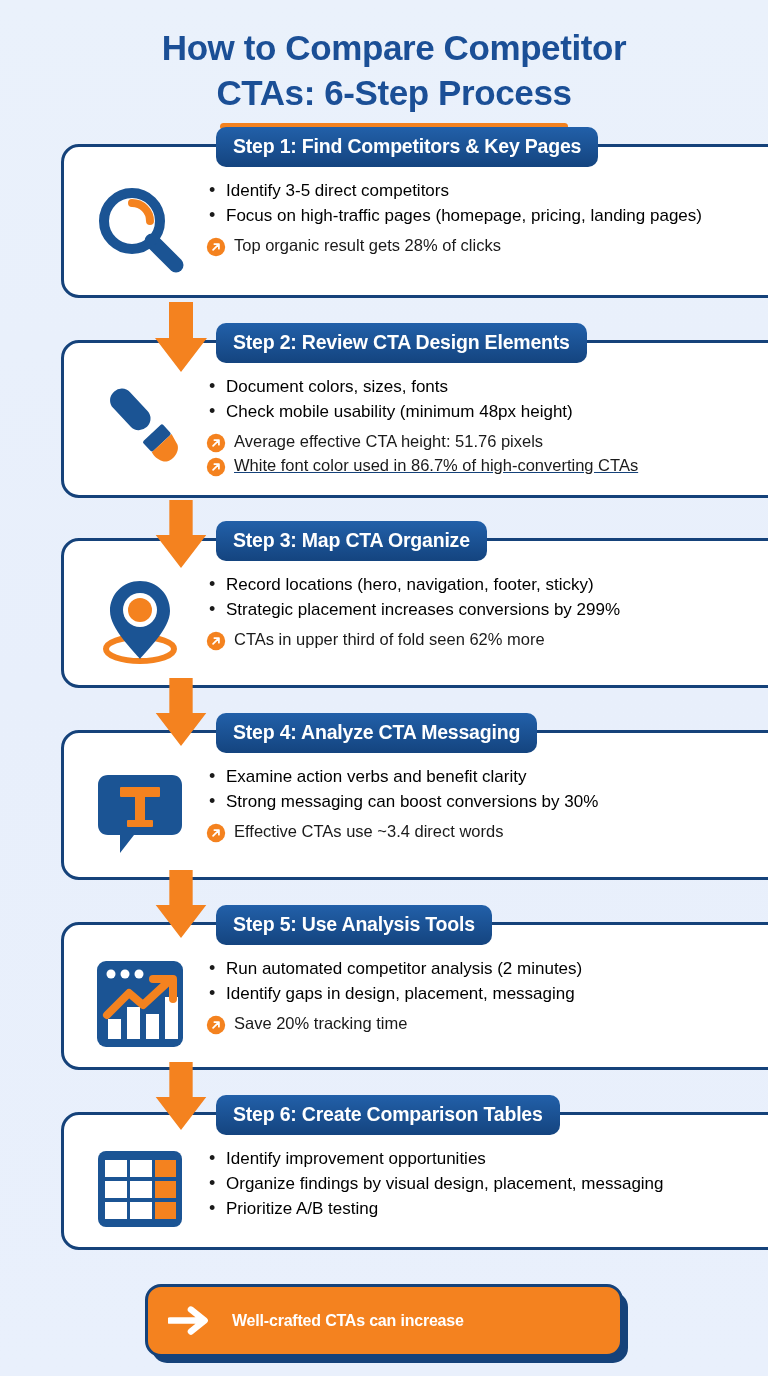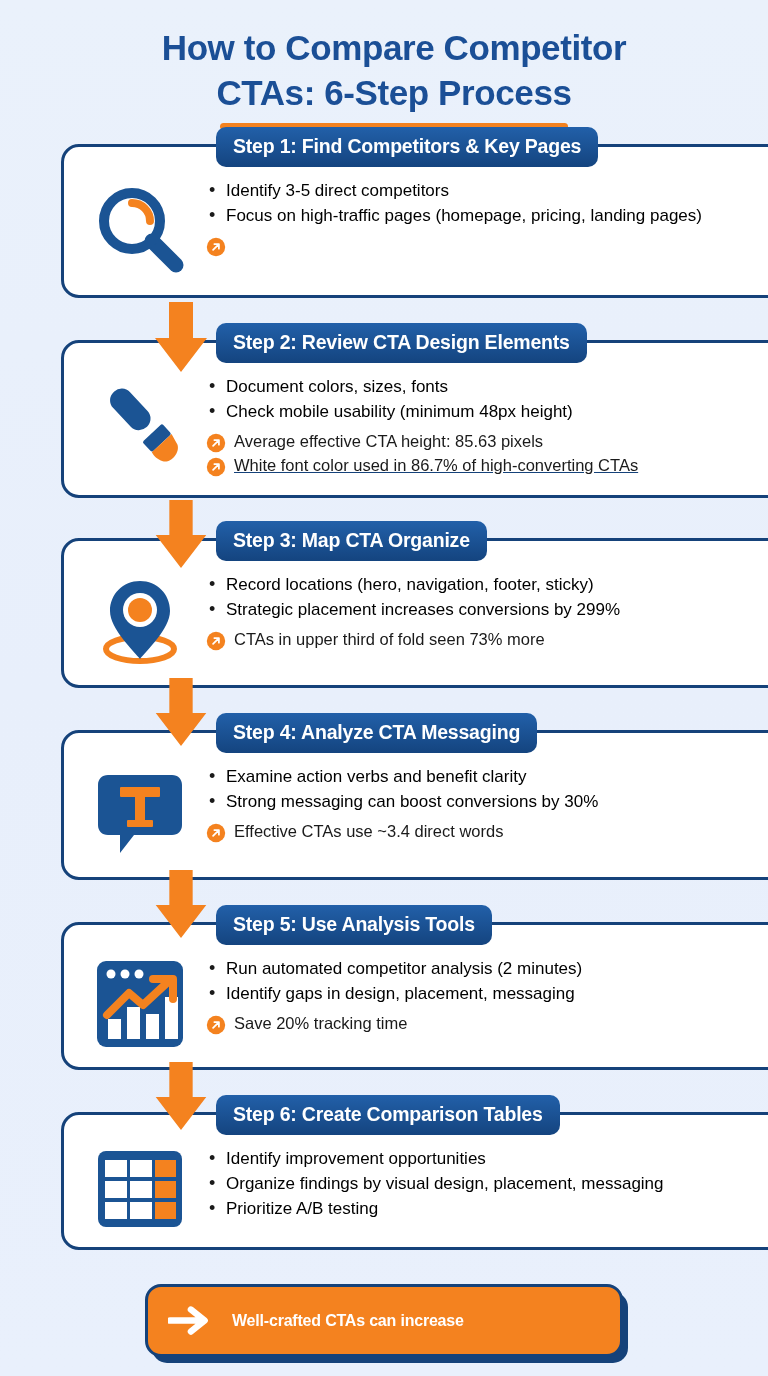--- a/index.html
+++ b/index.html
@@ -193,20 +193,21 @@
       <div class="content-col">
         <ul class="bullets">
           <li>Identify 3-5 direct competitors</li>
           <li>Focus on high-traffic pages (homepage, pricing, landing pages)</li>
         </ul>
         <div class="stat-row">
           <svg class="stat-icon" viewBox="0 0 24 24">
             <circle cx="12" cy="12" r="11" fill="#f4821f"></circle>
             <path d="M8.5 15.5 L15.5 8.5 M10 8.5 L15.5 8.5 L15.5 14" fill="none" stroke="#fff" stroke-width="2.1" stroke-linecap="round" stroke-linejoin="round"></path>
           </svg>
+          <span class="stat-text">Top organic result gets 28% of clicks</span>
         </div>
       </div>
     </div>
     <svg class="connector" style="top:158px;" height="72" viewBox="0 0 56 72">
       <path d="M16 0 L40 0 L40 36 L54 36 L28 70 L2 36 L16 36 Z" fill="#f4821f"></path>
     </svg>
   </div>
 
   <div class="step" style="margin-top:42px;">
     <div class="step-card">
@@ -224,21 +225,21 @@
       <div class="content-col">
         <ul class="bullets">
           <li>Document colors, sizes, fonts</li>
           <li>Check mobile usability (minimum 48px height)</li>
         </ul>
         <div class="stat-row">
           <svg class="stat-icon" viewBox="0 0 24 24">
             <circle cx="12" cy="12" r="11" fill="#f4821f"></circle>
             <path d="M8.5 15.5 L15.5 8.5 M10 8.5 L15.5 8.5 L15.5 14" fill="none" stroke="#fff" stroke-width="2.1" stroke-linecap="round" stroke-linejoin="round"></path>
           </svg>
-          <span class="stat-text">Average effective CTA height: 85.63 pixels</span>
+          <span class="stat-text">Average effective CTA height: 51.76 pixels</span>
         </div>
         <div class="stat-row" style="margin-top:2px;text-decoration:underline;">
           <svg class="stat-icon" viewBox="0 0 24 24">
             <circle cx="12" cy="12" r="11" fill="#f4821f"></circle>
             <path d="M8.5 15.5 L15.5 8.5 M10 8.5 L15.5 8.5 L15.5 14" fill="none" stroke="#fff" stroke-width="2.1" stroke-linecap="round" stroke-linejoin="round"></path>
           </svg>
           <span class="stat-text">White font color used in 86.7% of high-converting CTAs</span>
         </div>
       </div>
     </div>
@@ -261,21 +262,21 @@
       <div class="content-col">
         <ul class="bullets">
           <li>Record locations (hero, navigation, footer, sticky)</li>
           <li>Strategic placement increases conversions by 299%</li>
         </ul>
         <div class="stat-row">
           <svg class="stat-icon" viewBox="0 0 24 24">
             <circle cx="12" cy="12" r="11" fill="#f4821f"></circle>
             <path d="M8.5 15.5 L15.5 8.5 M10 8.5 L15.5 8.5 L15.5 14" fill="none" stroke="#fff" stroke-width="2.1" stroke-linecap="round" stroke-linejoin="round"></path>
           </svg>
-          <span class="stat-text">CTAs in upper third of fold seen 73% more</span>
+          <span class="stat-text">CTAs in upper third of fold seen 62% more</span>
         </div>
       </div>
     </div>
     <svg class="connector" style="top:140px;" height="70" viewBox="0 0 56 72">
       <path d="M16 0 L40 0 L40 36 L54 36 L28 70 L2 36 L16 36 Z" fill="#f4821f"></path>
     </svg>
   </div>
 
   <div class="step" style="margin-top:42px;">
     <div class="step-card">

